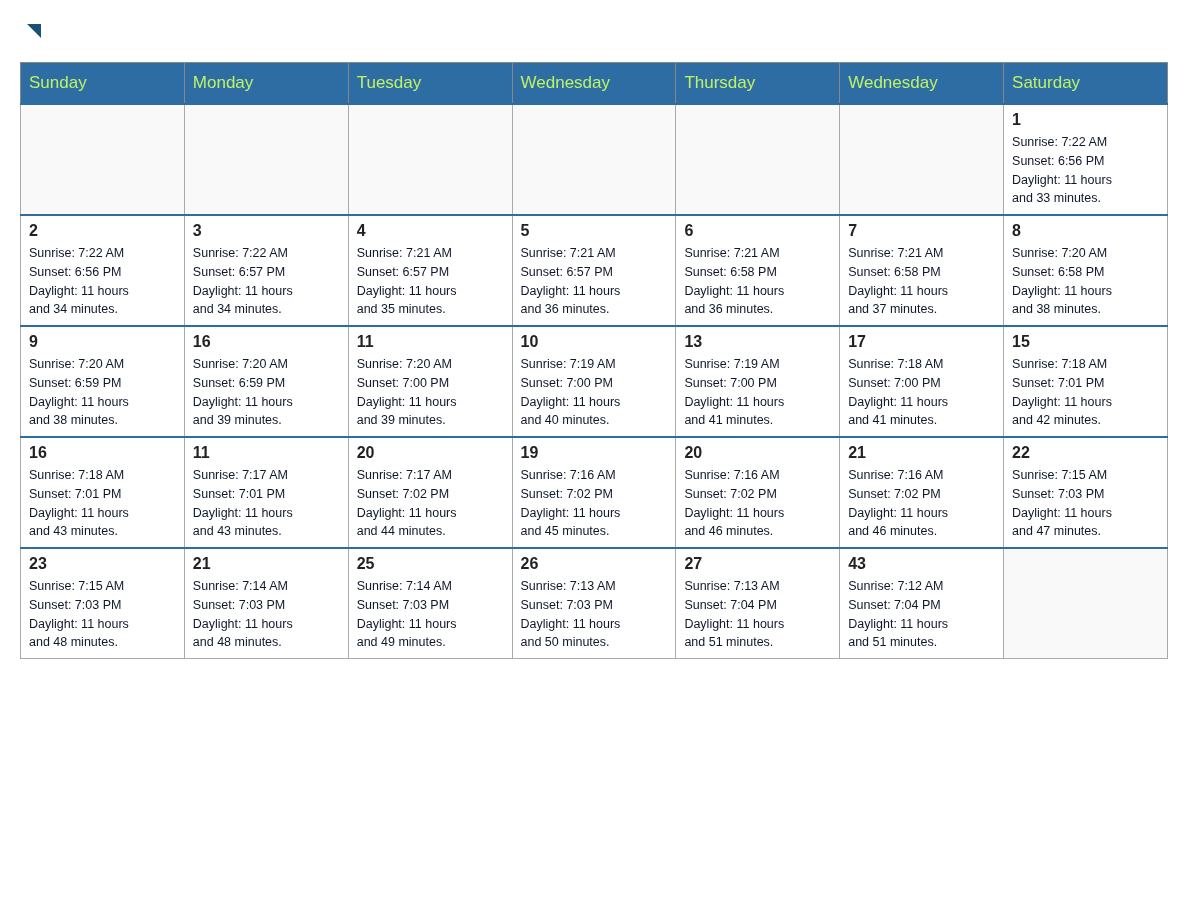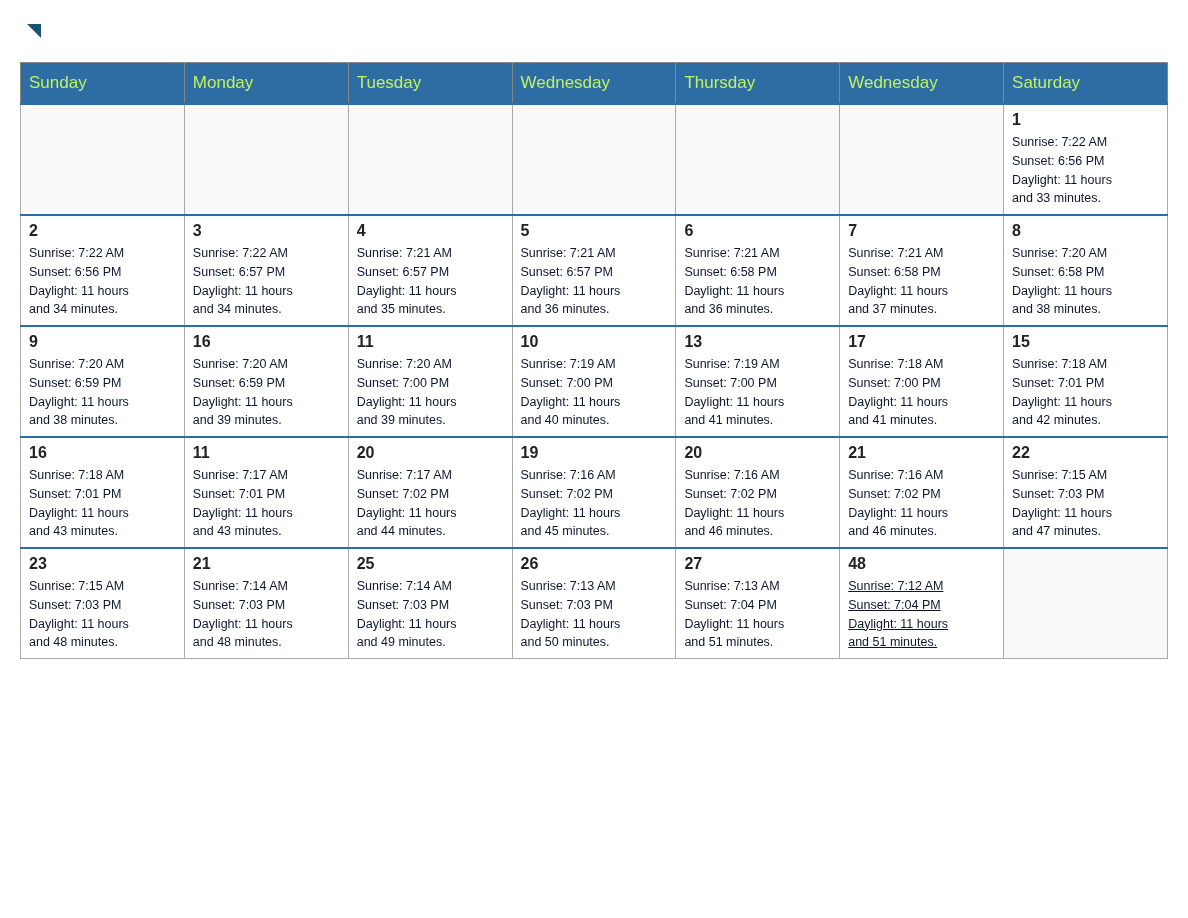--- a/index.html
+++ b/index.html
@@ -326,22 +326,22 @@
 and 50 minutes.</div>
         </td>
         <td>
           <div class="day-number">27</div>
           <div class="day-info" style="white-space: pre-line;">Sunrise: 7:13 AM
 Sunset: 7:04 PM
 Daylight: 11 hours
 and 51 minutes.</div>
         </td>
         <td>
-          <div class="day-number">48</div>
-          <div class="day-info" style="white-space: pre-line; text-decoration: underline;">Sunrise: 7:12 AM
+          <div class="day-number">43</div>
+          <div class="day-info" style="white-space: pre-line;">Sunrise: 7:12 AM
 Sunset: 7:04 PM
 Daylight: 11 hours
 and 51 minutes.</div>
         </td>
         <td class="empty-cell"></td>
       </tr>
     </tbody>
 </table>
 
 </body></html>

